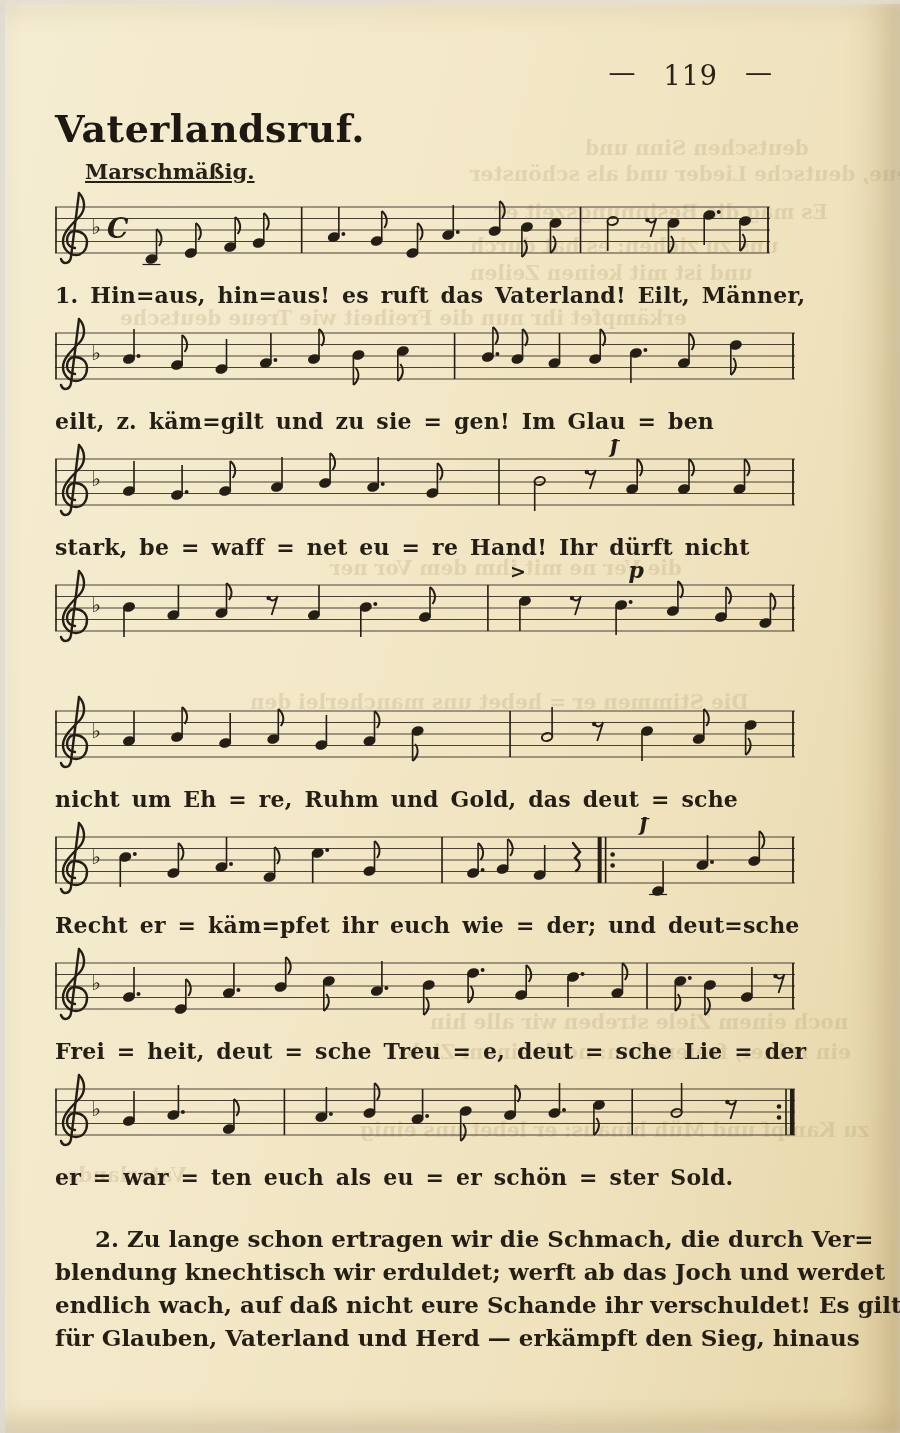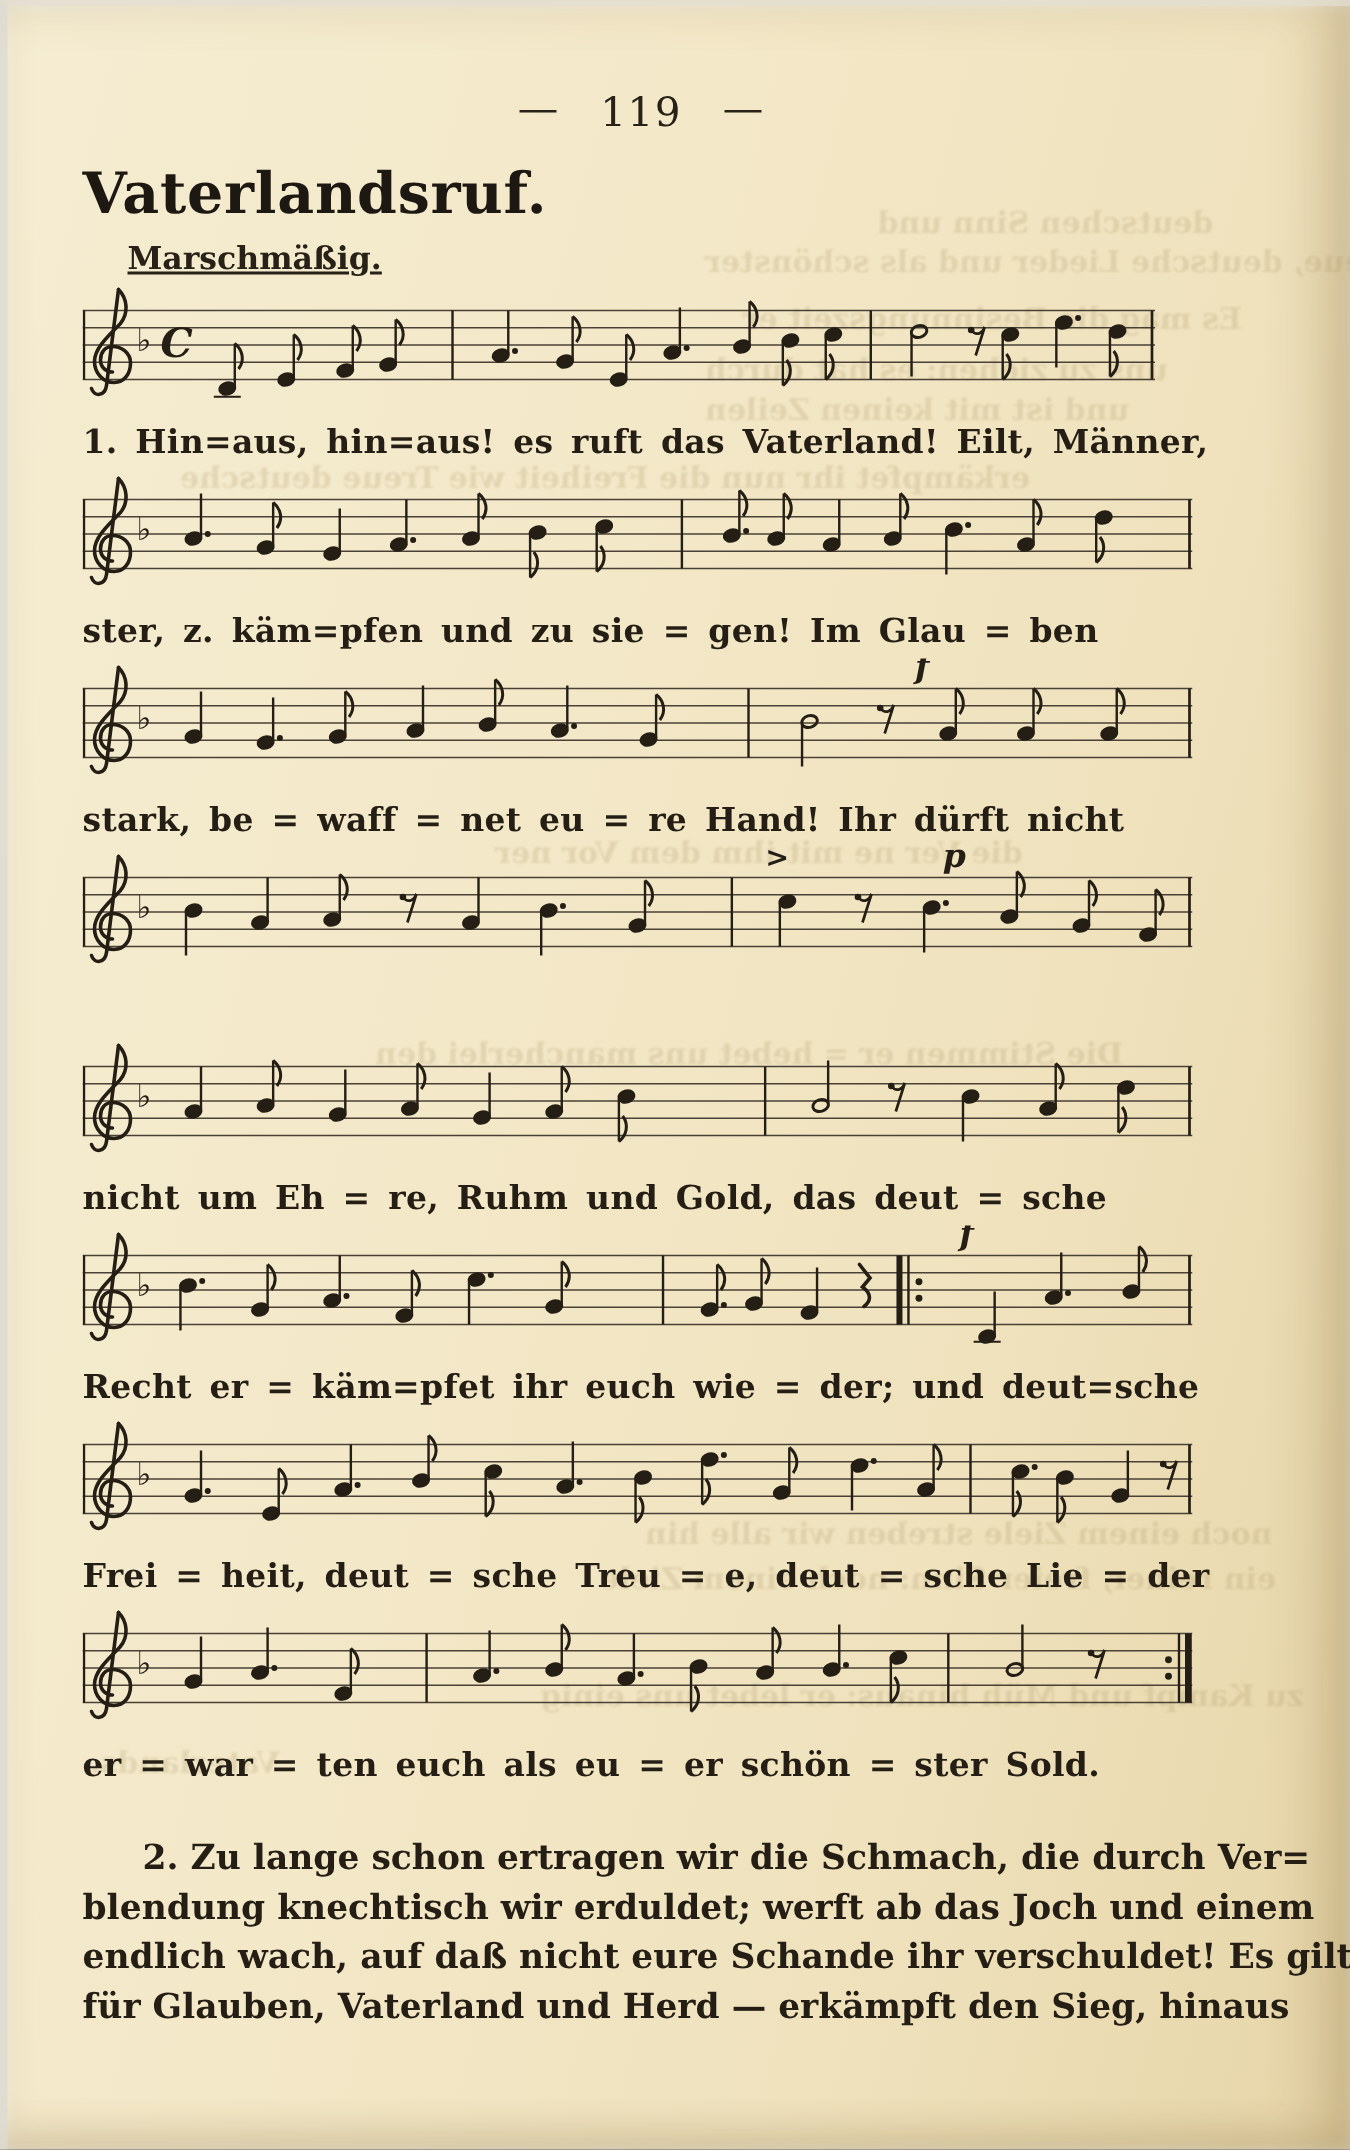--- a/index.html
+++ b/index.html
@@ -8,21 +8,21 @@
     background:linear-gradient(104deg,#f5edd2 0%,#f3e8c8 38%,#efe2bd 70%,#e6d5a8 100%);
     box-shadow:inset -22px 0 34px rgba(115,85,35,.20),
                inset 0 -12px 24px rgba(115,85,35,.14),
                inset 5px 0 10px rgba(255,255,255,.55),
                inset 0 5px 10px rgba(255,255,255,.45);
     font-family:"DejaVu Serif", serif;color:#272117;
   }
   .edge-left{position:absolute;left:0;top:0;width:5px;height:100%;background:#dcd9cf;opacity:.8;}
   .edge-top{position:absolute;left:0;top:0;width:100%;height:4px;background:#e3ded2;opacity:.7;}
   .content{position:relative;margin-left:55px;width:745px;}
-  .pagenum{padding-top:60px;text-align:center;font-size:27px;letter-spacing:1px;height:34px;}
+  .pagenum{padding-top:60px;text-align:right;font-size:27px;letter-spacing:1px;height:34px;}
   .pagenum .dash{display:inline-block;margin:0 27px;transform:translateY(-3px);}
   h1.title{margin:12px 0 0 0;font-size:38px;font-weight:bold;letter-spacing:.5px;color:#1d1811;}
   .tempo{margin:8px 0 2px 30px;font-size:21px;font-weight:bold;height:26px;text-decoration:underline;}
   .system{height:126px;}
   .system svg{display:block;}
   .lyric{height:34px;line-height:32px;font-size:22px;font-weight:bold;
          word-spacing:4px;letter-spacing:.2px;white-space:nowrap;color:#241e15;}
   .verse2{margin-top:27px;font-size:23px;font-weight:bold;color:#241e15;}
   .verse2 .vline{line-height:33px;text-align:justify;text-align-last:justify;white-space:nowrap;}
   .verse2 .vline.first{text-indent:40px;}
@@ -176,21 +176,21 @@
             <ellipse cx="580.9" cy="40" rx="5.3" ry="3.9" transform="rotate(-16 580.9 40)" fill="#241e15" stroke="#241e15" stroke-width="1.6"></ellipse>
             <line x1="575.9" y1="41.5" x2="575.9" y2="70" stroke="#241e15" stroke-width="1.6"></line>
             <circle cx="590.4" cy="37" r="2" fill="#241e15"></circle>
             <ellipse cx="629" cy="50" rx="5.3" ry="3.9" transform="rotate(-16 629 50)" fill="#241e15" stroke="#241e15" stroke-width="1.6"></ellipse>
             <line x1="634" y1="48.5" x2="634" y2="20" stroke="#241e15" stroke-width="1.6"></line>
             <path d="M634,20 c5,4 7,11 2.5,17" stroke="#241e15" stroke-width="2" fill="none"></path>
             <ellipse cx="680.8000000000001" cy="32" rx="5.3" ry="3.9" transform="rotate(-16 680.8000000000001 32)" fill="#241e15" stroke="#241e15" stroke-width="1.6"></ellipse>
             <line x1="675.8000000000001" y1="33.5" x2="675.8000000000001" y2="62" stroke="#241e15" stroke-width="1.6"></line>
             <path d="M675.8000000000001,62 c5,-4 7,-11 2.5,-17" stroke="#241e15" stroke-width="2" fill="none"></path>
           </svg>
-          <div class="lyric">ster, z. käm=pfen und zu sie = gen! Im Glau = ben</div>
+          <div class="lyric">eilt, z. käm=gilt und zu sie = gen! Im Glau = ben</div>
         </div>
         <div class="system">
           <svg width="740" height="92" viewBox="0 0 740 92">
             <line x1="0" y1="20" x2="740" y2="20" stroke="#4a4136" stroke-width="1.1"></line>
             <line x1="0" y1="31.5" x2="740" y2="31.5" stroke="#4a4136" stroke-width="1.1"></line>
             <line x1="0" y1="43" x2="740" y2="43" stroke="#4a4136" stroke-width="1.1"></line>
             <line x1="0" y1="54.5" x2="740" y2="54.5" stroke="#4a4136" stroke-width="1.1"></line>
             <line x1="0" y1="66" x2="740" y2="66" stroke="#4a4136" stroke-width="1.1"></line>
             <line x1="1" y1="20" x2="1" y2="66" stroke="#241e15" stroke-width="1.6"></line>
             <g>
@@ -511,18 +511,18 @@
             <line x1="626.6" y1="42.5" x2="626.6" y2="14" stroke="#241e15" stroke-width="1.6"></line>
             <circle cx="672.4" cy="33" r="2.2" fill="#241e15"></circle>
             <path d="M672.4,33 C675.4,37 679.4,36 681.4,31 L675.4,50" stroke="#241e15" stroke-width="1.8" fill="none"></path>
           </svg>
           <div class="lyric">er = war = ten euch als eu = er schön = ster Sold.</div>
         </div>
       </div>
 
     <div class="verse2">
       <div class="vline first">2. Zu lange schon ertragen wir die Schmach, die durch Ver=</div>
-      <div class="vline">blendung knechtisch wir erduldet; werft ab das Joch und einem</div>
+      <div class="vline">blendung knechtisch wir erduldet; werft ab das Joch und werdet</div>
       <div class="vline">endlich wach, auf daß nicht eure Schande ihr verschuldet! Es gilt</div>
       <div class="vline">für Glauben, Vaterland und Herd — erkämpft den Sieg, hinaus</div>
     </div>
   </div>
 </div>
 
 </body></html>

